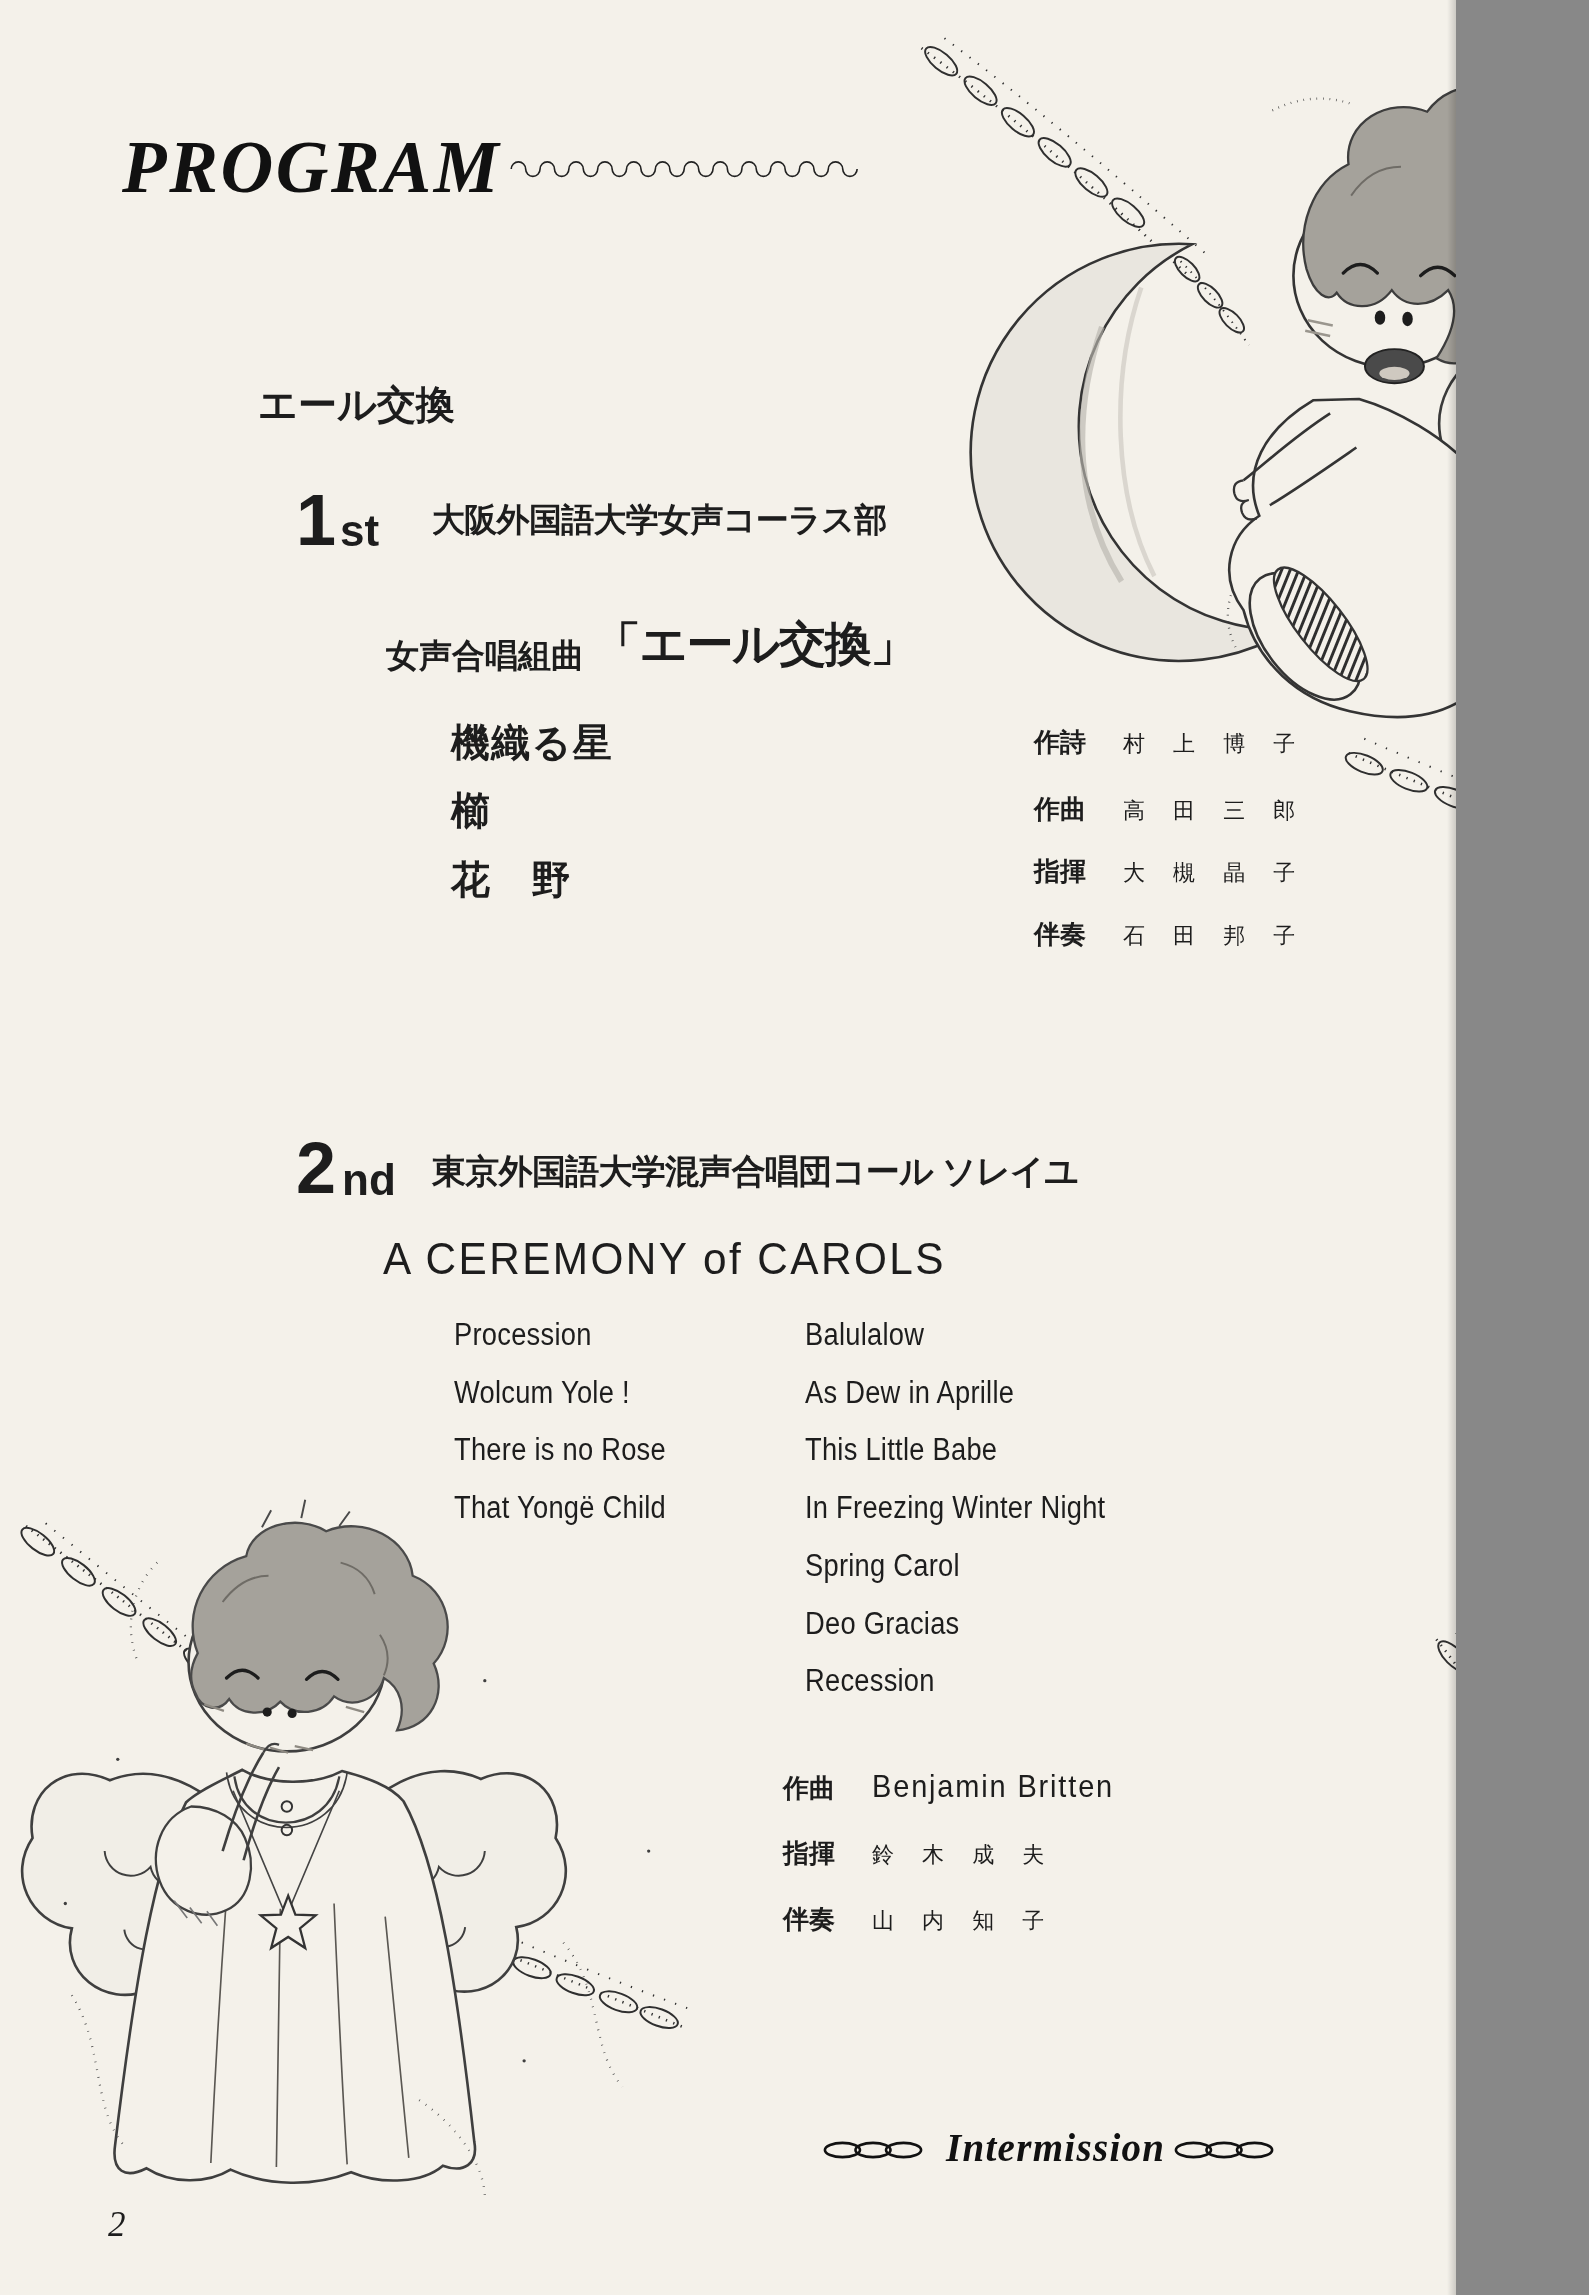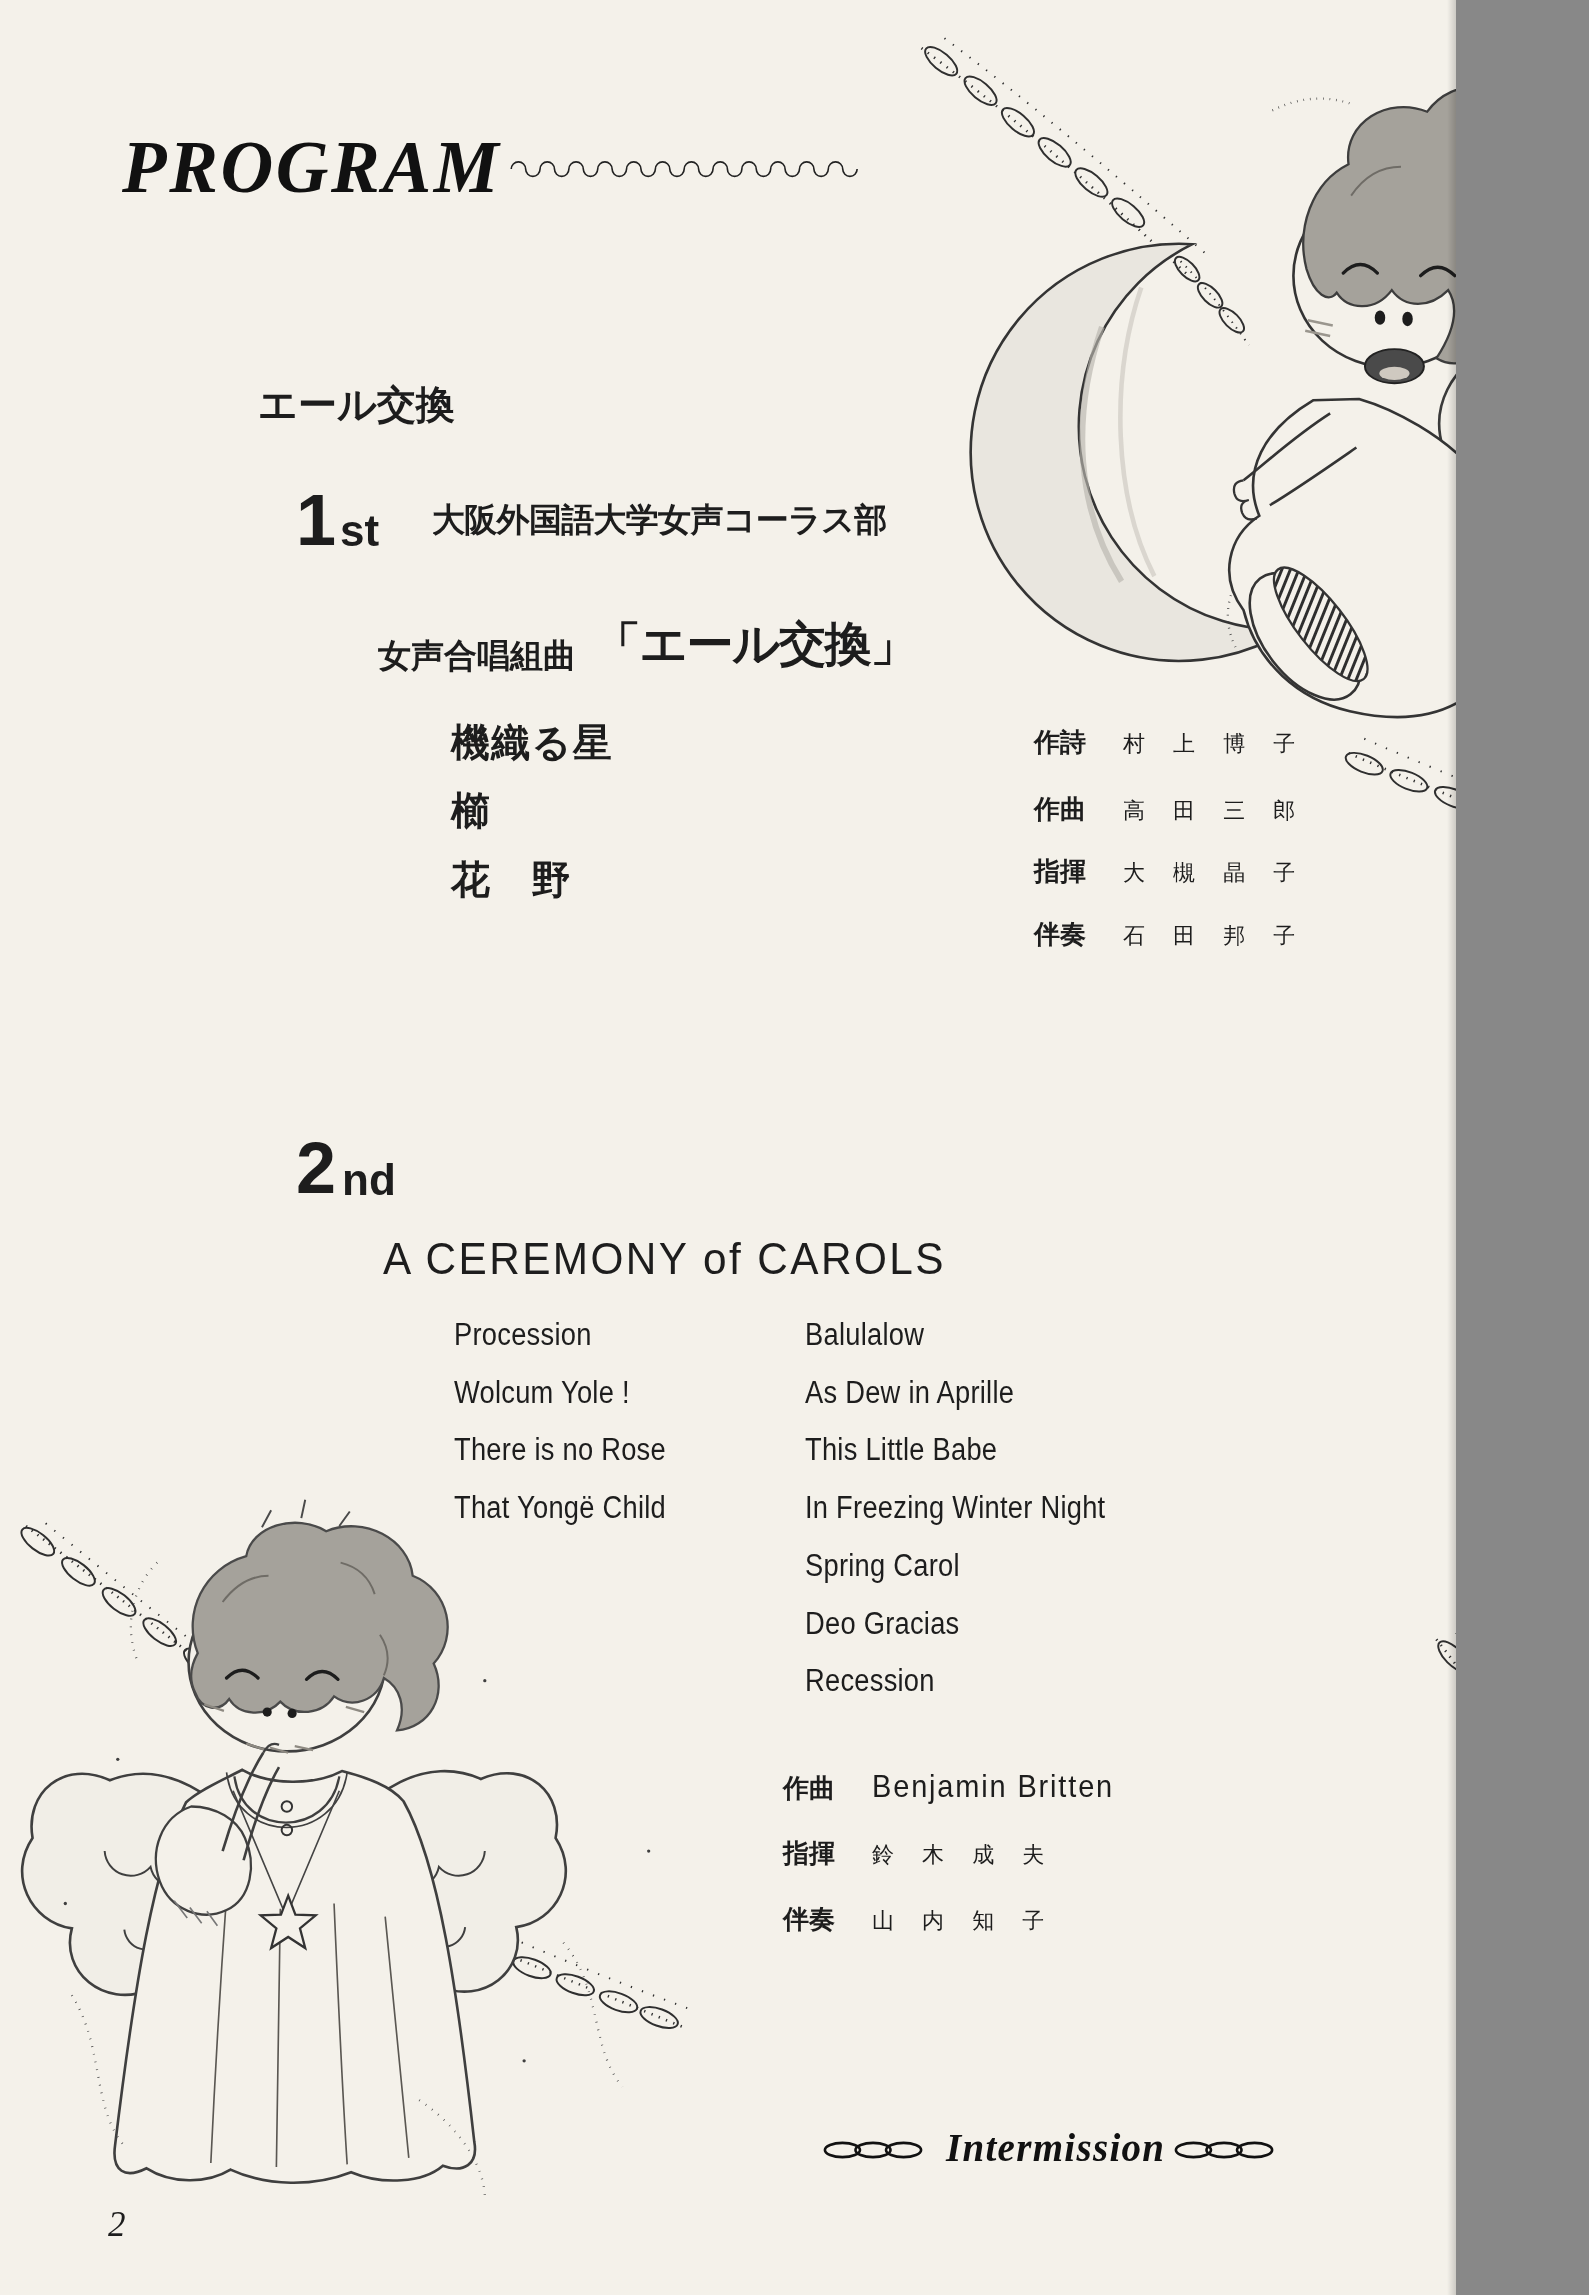--- a/index.html
+++ b/index.html
@@ -49,21 +49,21 @@
              a 11 11 0 1 1 22 0 a 11 11 0 1 0 22 0 a 11 11 0 1 1 22 0 a 11 11 0 1 0 22 0
              a 11 11 0 1 1 22 0 a 11 11 0 1 0 22 0 a 11 11 0 1 1 22 0 a 11 11 0 1 0 22 0" fill="none" stroke="#222" stroke-width="2.5"></path>
   </svg>
 
   <div class="abs jp yell" style="left:258px;top:378px;">エール交換</div>
 
   <div class="abs ordinal-num" style="left:296px;top:484px;">1</div>
   <div class="abs ordinal-suf" style="left:340px;top:509px;">st</div>
   <div class="abs jp group-name" style="left:432px;top:498px;font-family:Liberation Mono, monospace;">大阪外国語大学女声コーラス部</div>
 
-  <div class="abs jp suite-prefix" style="left:378px;top:634px;">女声合唱組曲</div>
+  <div class="abs jp suite-prefix" style="left:386px;top:634px;">女声合唱組曲</div>
   <div class="abs jp suite-title" style="left:594px;top:613px;">「エール交換」</div>
 
   <div class="abs song-jp" style="left:451px;top:716px;">機織る星</div>
   <div class="abs song-jp" style="left:451px;top:784px;">櫛</div>
   <div class="abs song-jp" style="left:451px;top:853px;">花　野</div>
 
   <div class="abs credit-row" style="left:1034px;top:725px;">
     <span class="credit-role">作詩</span>
     <span class="credit-name-jp">村 上 博 子</span>
   </div>
@@ -75,20 +75,21 @@
     <span class="credit-role">指揮</span>
     <span class="credit-name-jp">大 槻 晶 子</span>
   </div>
   <div class="abs credit-row" style="left:1034px;top:917px;">
     <span class="credit-role">伴奏</span>
     <span class="credit-name-jp">石 田 邦 子</span>
   </div>
 
   <div class="abs ordinal-num" style="left:296px;top:1132px;">2</div>
   <div class="abs ordinal-suf" style="left:342px;top:1158px;">nd</div>
+  <div class="abs jp group-name" style="left:432px;top:1149px;font-size:34px;">東京外国語大学混声合唱団コール ソレイユ</div>
 
   <div class="abs ceremony" style="left:383px;top:1233px;">A CEREMONY of CAROLS</div>
 
   <div class="abs song-en" style="left:454px;top:1317px;">Procession</div>
   <div class="abs song-en" style="left:454px;top:1375px;">Wolcum Yole !</div>
   <div class="abs song-en" style="left:454px;top:1432px;">There is no Rose</div>
   <div class="abs song-en" style="left:454px;top:1490px;">That Yongë Child</div>
 
   <div class="abs song-en" style="left:805px;top:1317px;">Balulalow</div>
   <div class="abs song-en" style="left:805px;top:1375px;">As Dew in Aprille</div>

